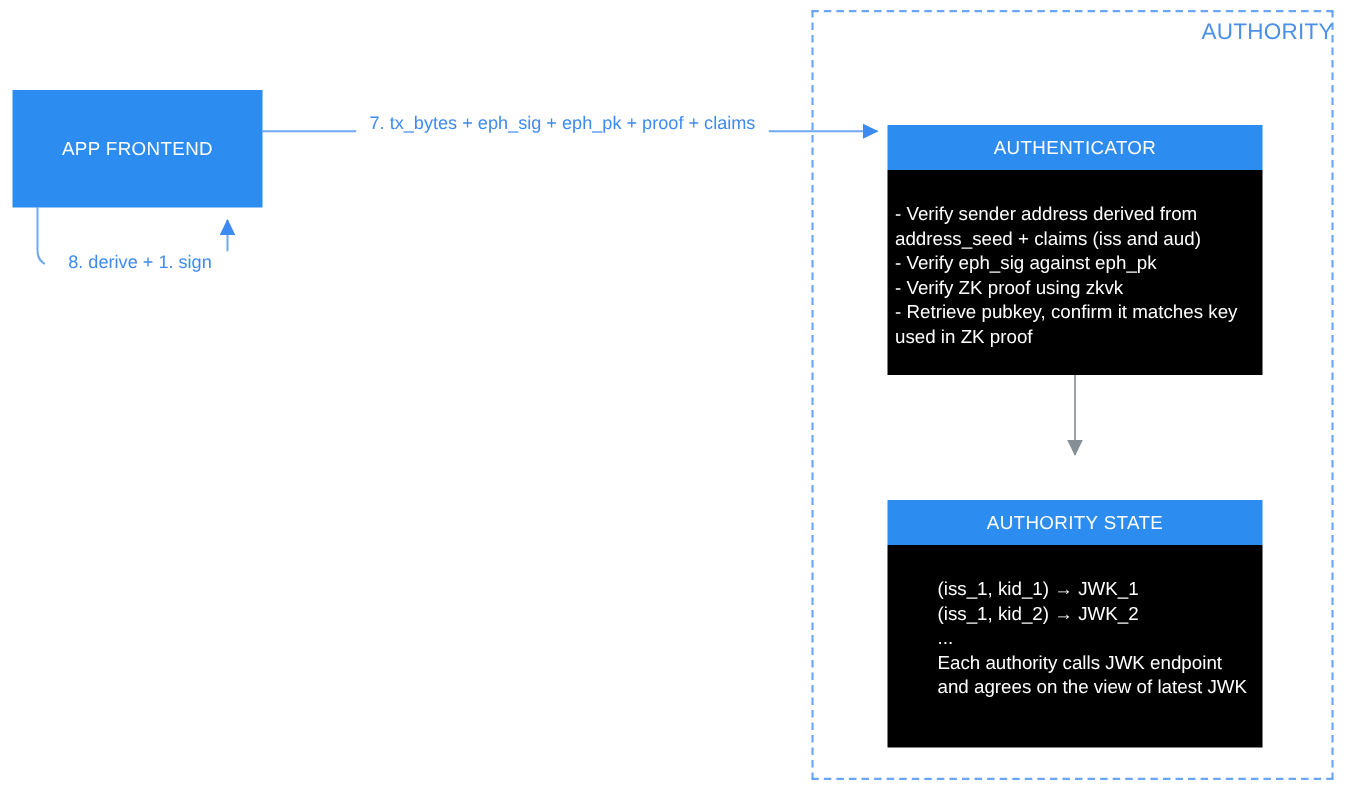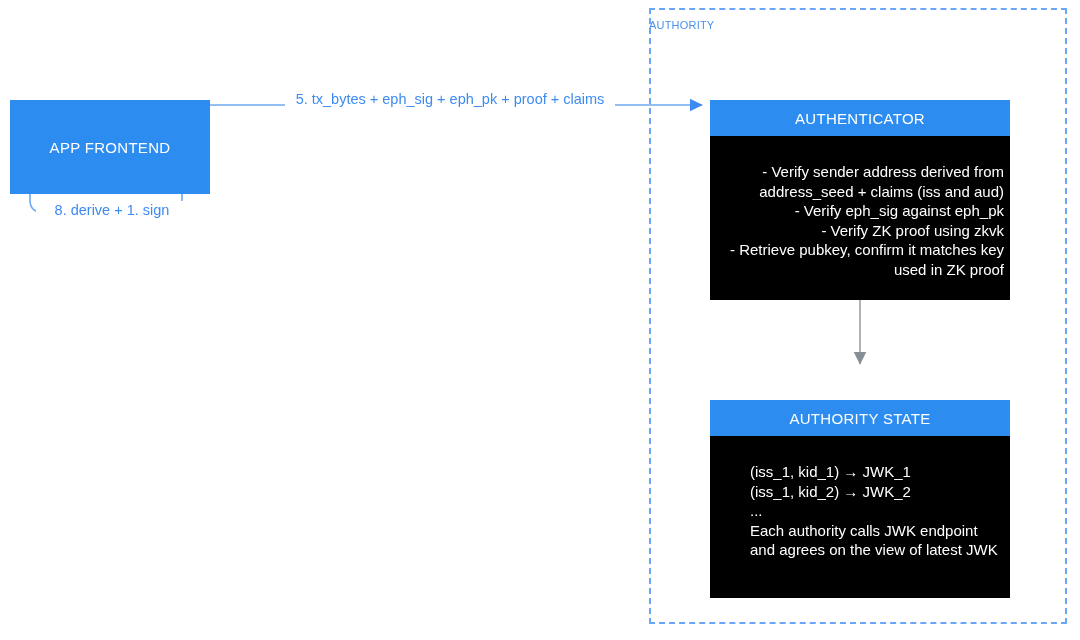--- a/index.html
+++ b/index.html
@@ -28,36 +28,35 @@
     height: 616px;
     border: 2px dashed #6aa6f8;
     box-sizing: border-box;
     border-radius: 1px;
   }
   .authority-group-label {
     position: absolute;
     left: 649px;
     top: 14px;
     width: 418px;
-    text-align: left;
+    text-align: right;
     color: #4a90e8;
-    font-size: 11px;
+    font-size: 18px;
     letter-spacing: 0.2px;
     line-height: 22px;
   }
 
   
   .proc-box {
     position: absolute;
     background: #2d8cf0;
     display: flex;
     align-items: center;
     justify-content: center;
     box-sizing: border-box;
-    margin-top: 28px;
   }
   .proc-box .proc-label {
     color: #ffffff;
     font-size: 15px;
     letter-spacing: 0.3px;
     text-align: center;
   }
   #app-frontend {
     left: 10px;
     top: 72px;
@@ -93,21 +92,20 @@
     white-space: pre-wrap;
     word-break: normal;
   }
   #authenticator {
     left: 710px;
     top: 72px;
     width: 300px;
   }
   #authenticator .panel-body {
     height: 164px;
-    text-align: right;
   }
   #authority-state {
     left: 710px;
     top: 372px;
     width: 300px;
   }
   #authority-state .panel-body {
     height: 162px;
     padding-left: 40px;
   }
@@ -194,18 +192,18 @@
   <div class="panel" id="authority-state">
     <div class="panel-header">
       <span class="panel-header-label">AUTHORITY STATE</span>
     </div>
     <div class="panel-body">(iss_1, kid_1) → JWK_1
 (iss_1, kid_2) → JWK_2
 ...
 Each authority calls JWK endpoint and agrees on the view of latest JWK</div>
   </div>
 
-  <div class="edge-label" id="label-tx">5. tx_bytes + eph_sig + eph_pk + proof + claims</div>
+  <div class="edge-label" id="label-tx">7. tx_bytes + eph_sig + eph_pk + proof + claims</div>
 
   <div class="edge-label" id="label-derive-sign">8. derive + 1. sign</div>
 
 
 </div>
 
 </body></html>

